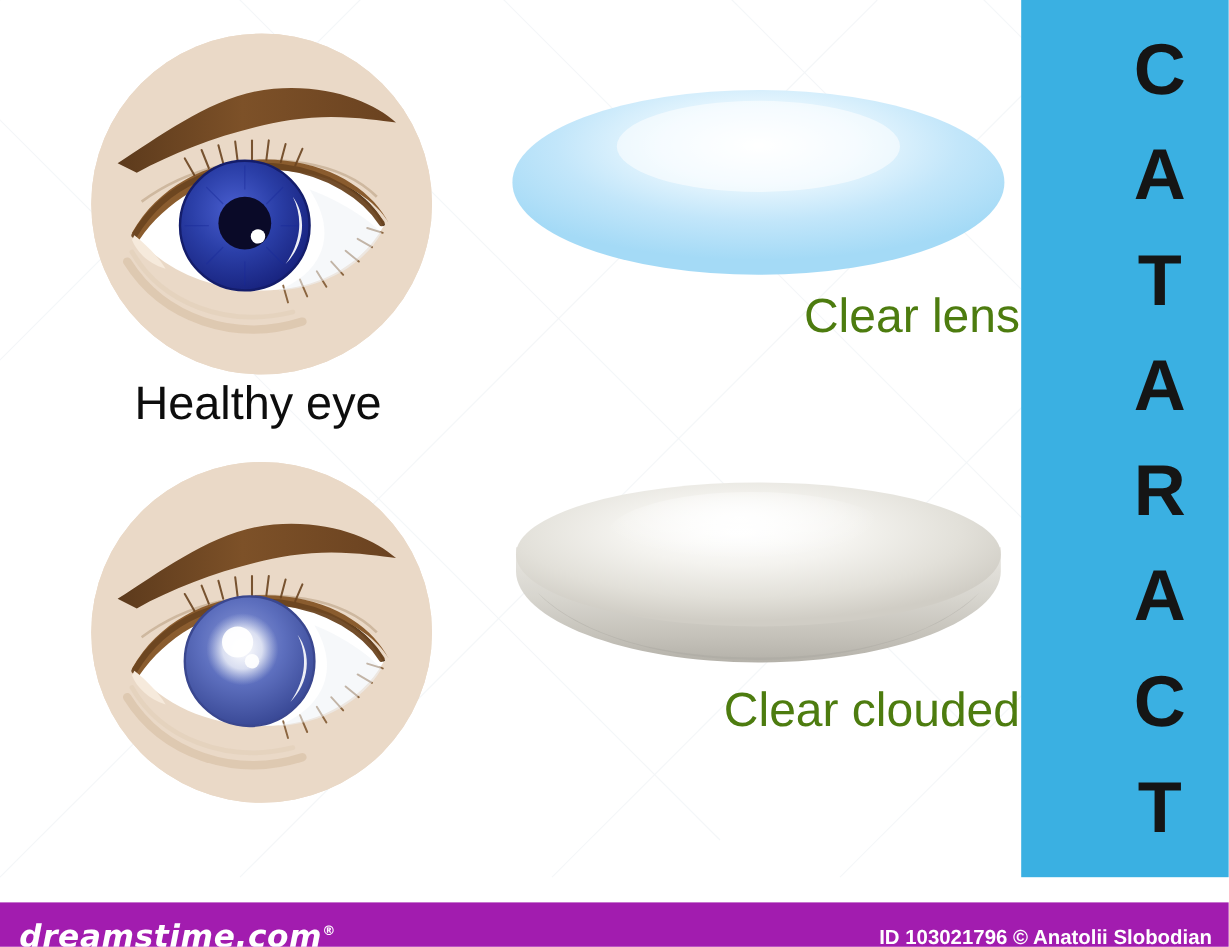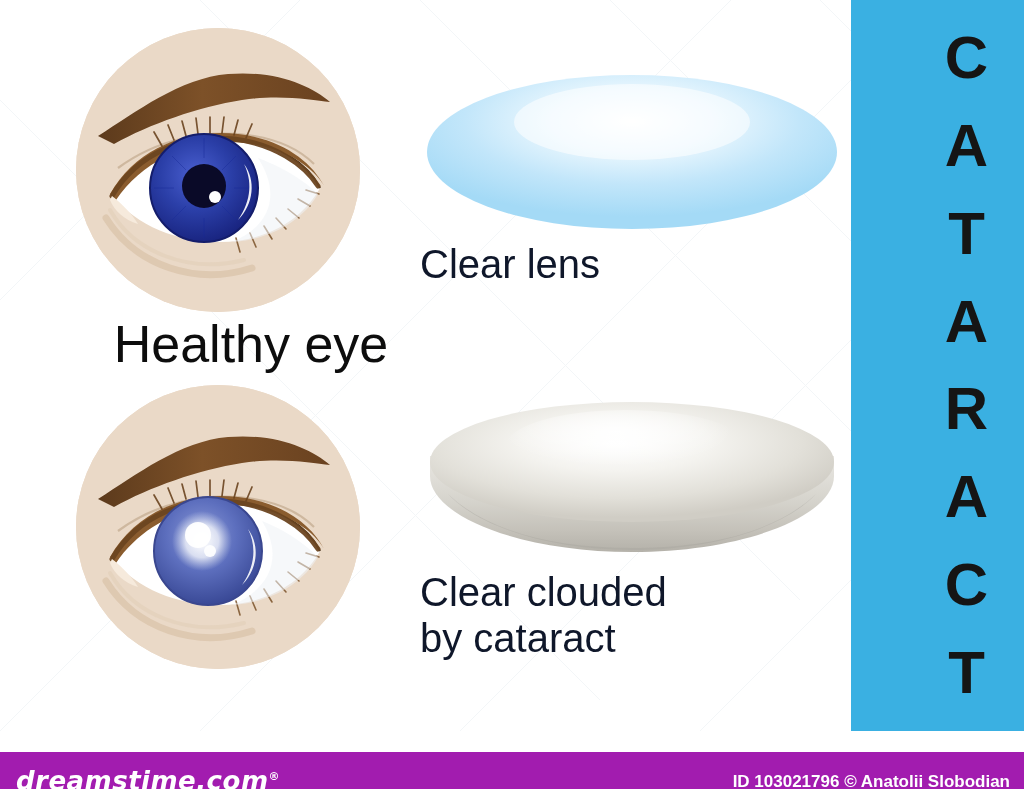--- a/index.html
+++ b/index.html
@@ -89,32 +89,31 @@
   .eye-panel { position: absolute; }
   .eye-circle {
     position: absolute;
     border-radius: 50%;
     background: #ead9c7;
   }
   .panel-label {
     position: absolute;
     text-align: center;
     color: #0d0d0d;
-    font-size: 52px;
+    font-size: 39px;
     font-family: "Liberation Sans", sans-serif;
     white-space: nowrap;
     line-height: 1.12;
-    margin-left: 36px;
   }
 
   
   .lens-label {
     position: absolute;
-    text-align: left;
-    color: #0f172a;
+    text-align: right;
+    color: #4d7c0f;
     font-size: 40px;
     font-family: "Liberation Sans", sans-serif;
     line-height: 1.14;
   }
 
   .lens-figure { position: absolute; }
 
   svg { display: block; overflow: visible; }
 
   
@@ -359,21 +358,20 @@
       <ellipse cx="212" cy="72" rx="202" ry="60" fill="url(#cloudTop)"></ellipse>
 
       <ellipse cx="206" cy="56" rx="120" ry="36" fill="url(#cloudSheen)"></ellipse>
 
       <path d="M28,104 C60,138 132,160 212,160 C292,160 364,138 396,104
                C356,142 290,158 212,158 C134,158 68,142 28,104 Z" fill="#a9a6a0" opacity=".45"></path>
     </svg>
 
     <div class="lens-label two-line" style="left:0px; top:180px; width:430px;">
       <div>Clear clouded</div>
-      <div>by cataract</div>
     </div>
   </div>
 
   <div class="title-bar">
     <span class="title-letter">C</span>
     <span class="title-letter">A</span>
     <span class="title-letter">T</span>
     <span class="title-letter">A</span>
     <span class="title-letter">R</span>
     <span class="title-letter">A</span>

